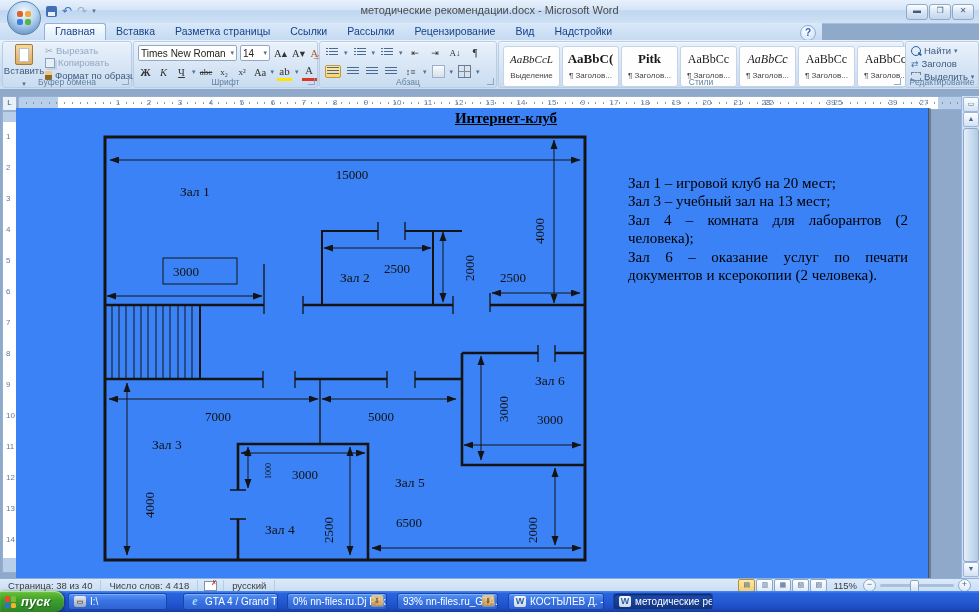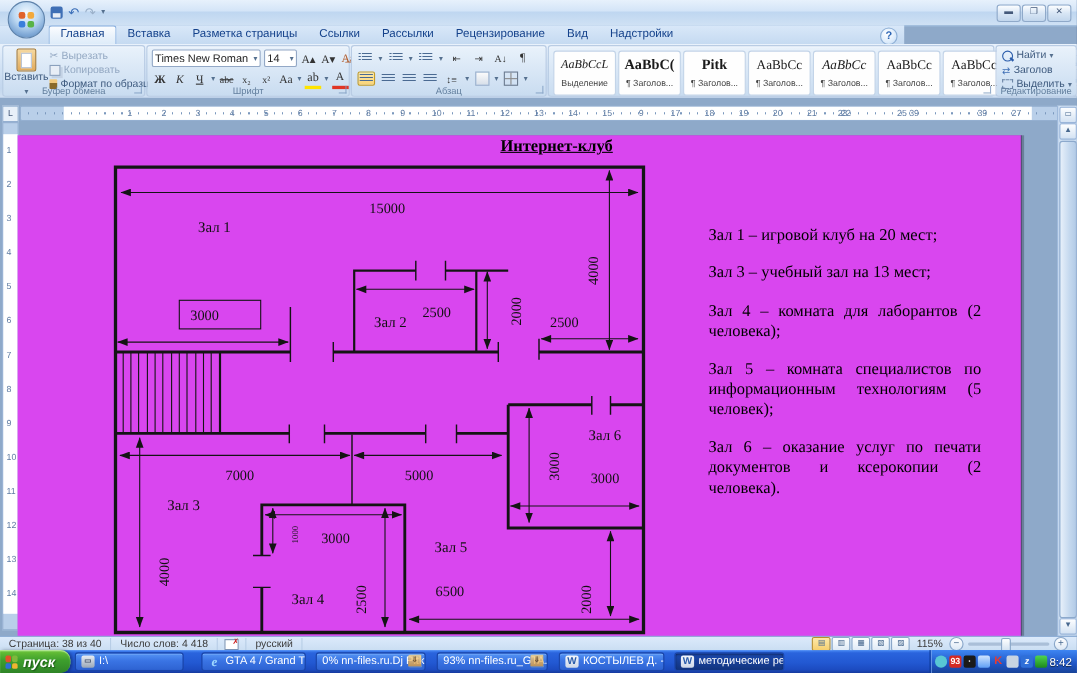--- a/index.html
+++ b/index.html
@@ -90,28 +90,28 @@
   .hruler .white{position:absolute;left:39px;width:880px;top:0;bottom:0;background:#fff}
   .hruler .ticks{position:absolute;left:0;right:0;top:5px;height:2px;
     background:repeating-linear-gradient(to right,transparent 0 6.7px,#7b98bd 6.7px 7.7px)}
   .hruler span{position:absolute;top:1px;font-size:8px;color:#5f7ca3;transform:translateX(-50%)}
   .tabsel{position:absolute;left:2px;top:7px;width:13px;height:13px;background:#e8f0f9;
     border:1px solid #94afd0;font-size:8px;color:#44597a;text-align:center;line-height:12px}
   .vruler{position:absolute;left:2px;top:22px;width:13px;height:460px;background:#b9cfe9;
     border:1px solid #94afd0}
   .vruler .white{position:absolute;top:10px;bottom:14px;left:0;right:0;background:#fff}
   .vruler span{position:absolute;left:3px;font-size:8px;color:#5f7ca3}
-  .page{position:absolute;left:16px;top:34px;width:912px;height:470px;background:#d946ef;
+  .page{position:absolute;left:16px;top:19px;width:912px;height:470px;background:#3b82f6;
     border-right:1px solid #46546a;box-shadow:2px 0 0 rgba(60,75,95,.45)}
   .doctitle{position:absolute;left:360px;top:2px;width:260px;text-align:center;
     font-family:"Liberation Serif",serif;font-size:15px;font-weight:bold;
     text-decoration:underline;color:#000;white-space:nowrap}
   .legend{position:absolute;left:612px;top:66px;width:280px;
     font-family:"Liberation Serif",serif;font-size:15px;line-height:18.4px;color:#000}
-  .legend p{margin:16px;text-align:justify}
+  .legend p{margin:0;text-align:justify}
   .vsb{position:absolute;right:0;top:7px;width:17px;height:482px;background:#cfe0f3;
     border-left:1px solid #9ab5d9}
   .vsb .btn{position:absolute;left:1px;width:14px;height:13px;border:1px solid #9ab5d9;
     border-radius:2px;background:linear-gradient(#fdfeff,#d3e2f3);font-size:7px;color:#47688f;
     text-align:center;line-height:12px}
   .vsb .thumb{position:absolute;left:1px;top:32px;width:14px;height:432px;border:1px solid #8ca9cc;
     border-radius:3px;background:linear-gradient(90deg,#e7f0fa,#c4d8ee 60%,#b3cbe7)}
 
   
   .plansvg{position:absolute;left:84px;top:23px}
@@ -171,20 +171,21 @@
   .tico{width:11px;height:11px;border-radius:2px;flex:none;font-size:8px;font-weight:bold;
     text-align:center;line-height:11px;color:#fff}
   .clock{margin-left:auto;color:#fff;font-size:10.5px;padding-right:6px;text-shadow:0 1px 1px #123}
 </style>
 </head>
 <body>
 
 <div class="screen">
 
   <div class="titlebar">
+    <div class="wintitle">методические рекомендации.docx - Microsoft Word</div>
     <div class="winbtns">
       <div class="wbtn">▬</div>
       <div class="wbtn">❐</div>
       <div class="wbtn">✕</div>
     </div>
     <div class="qat">
       <span class="floppy"></span>
       <span class="qicon">↶</span>
       <span class="qicon" style="color:#9ab0c9">↷</span>
       <span class="car7">▾</span>
@@ -337,20 +338,21 @@
             <div class="smp">AaBbCc</div>
             <div class="nm">¶ Заголов...</div>
           </div>
         <div class="sscroll">
           <i>▲</i>
           <i>▼</i>
           <i>▼</i>
         </div>
 
       </div>
+      <div class="lbl">Стили</div>
       <div class="dl"></div>
     </div>
 
     <div class="grp" style="left:905px;width:72px">
       <div class="abs" style="left:5px;top:3px">
         <div class="sbt">
             <span class="mag"></span>
             <span>Найти</span> 
             <span class="car7">▾</span>
           </div>
@@ -391,21 +393,21 @@
           <span style="left: 533px;">15</span>
           <span style="left: 564px;">9</span>
           <span style="left: 595px;">17</span>
           <span style="left: 626px;">18</span>
           <span style="left: 657px;">19</span>
           <span style="left: 688px;">20</span>
           <span style="left: 719px;">21</span>
           <span style="left: 750px;">22</span>
           <span style="left: 747px;">23</span>
           <span style="left: 812px;">39</span>
-          <span style="left: 801px;">25</span>
+          <span style="left: 819px;">25</span>
           <span style="left: 874px;">39</span>
           <span style="left: 905px;">27</span>
         </div>
     </div>
     <div class="vruler">
       <div class="white"></div>
       <div>
           <span style="top: 20px;">1</span>
           <span style="top: 51px;">2</span>
           <span style="top: 82px;">3</span>
@@ -495,21 +497,20 @@
         <text x="433" y="403" text-anchor="middle" transform="rotate(-90 433 399)">2000</text>
         <text class="hall" x="435" y="254">Зал 6</text>
         <text x="404" y="282" text-anchor="middle" transform="rotate(-90 404 278)">3000</text>
         <text x="437" y="293">3000</text>
       </svg>
 
       <div class="legend">
         <p>Зал 1 – игровой клуб на 20 мест;</p>
         <p>Зал 3 – учебный зал на 13 мест;</p>
         <p>Зал 4 – комната для лаборантов (2 человека);</p>
-        <p>Зал 5 – комната специалистов по информационным технологиям (5 человек);</p>
         <p>Зал 6 – оказание услуг по печати документов и ксерокопии (2 человека).</p>
       </div>
     </div>
 
     <div class="vsb">
       <div class="btn" style="top:1px">▭</div>
       <div class="btn" style="top:16px">▲</div>
       <div class="thumb"></div>
       <div class="btn" style="bottom:1px">▼</div>
     </div>
@@ -564,25 +565,14 @@
       <span>93% nn-files.ru_GTA...</span>
     </div>
     <div class="tbtn" style="left:508px;width:96px">
       <span class="ticon word">W</span>
       <span>КОСТЫЛЕВ Д. - КМО...</span>
     </div>
     <div class="tbtn on" style="left:613px;width:100px">
       <span class="ticon word">W</span>
       <span>методические реко...</span>
     </div>
-    <div class="tray">
-      <span class="tico" style="background:#58c7d4;border-radius:50%"></span>
-      <span class="tico" style="background:#d42a23">93</span>
-      <span class="tico" style="background:#1a1a1a">·</span>
-      <span class="tico" style="background:linear-gradient(#cfe4ff,#5f9ff5)"></span>
-      <span class="tico" style="background:transparent;color:#e83a30;font-size:10px">K</span>
-      <span class="tico" style="background:#c8d4e2;color:#44506a"></span>
-      <span class="tico" style="background:#2f6fd8;font-style:italic">z</span>
-      <span class="tico" style="background:linear-gradient(to top,#1d8a1d,#4fd44f);"></span>
-      <span class="clock">8:42</span>
-    </div>
   </div>
 </div>
 
 </body></html>

